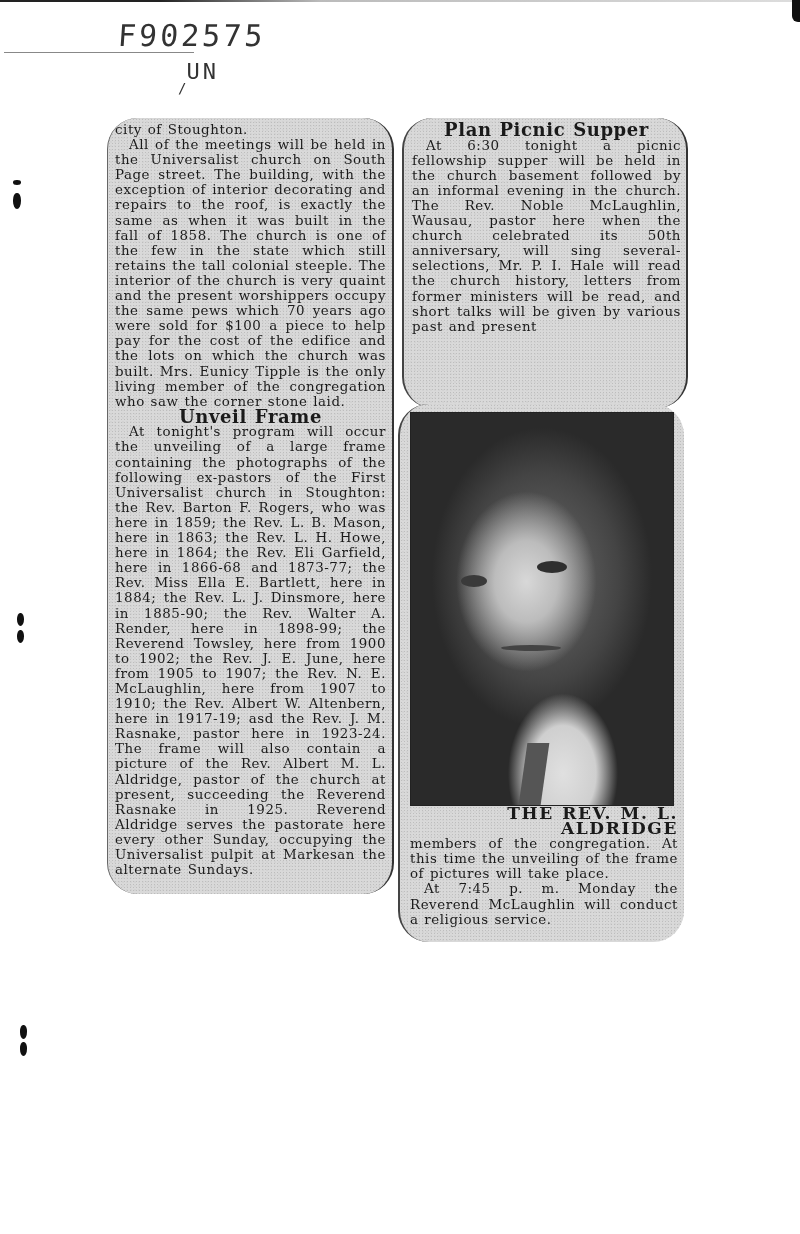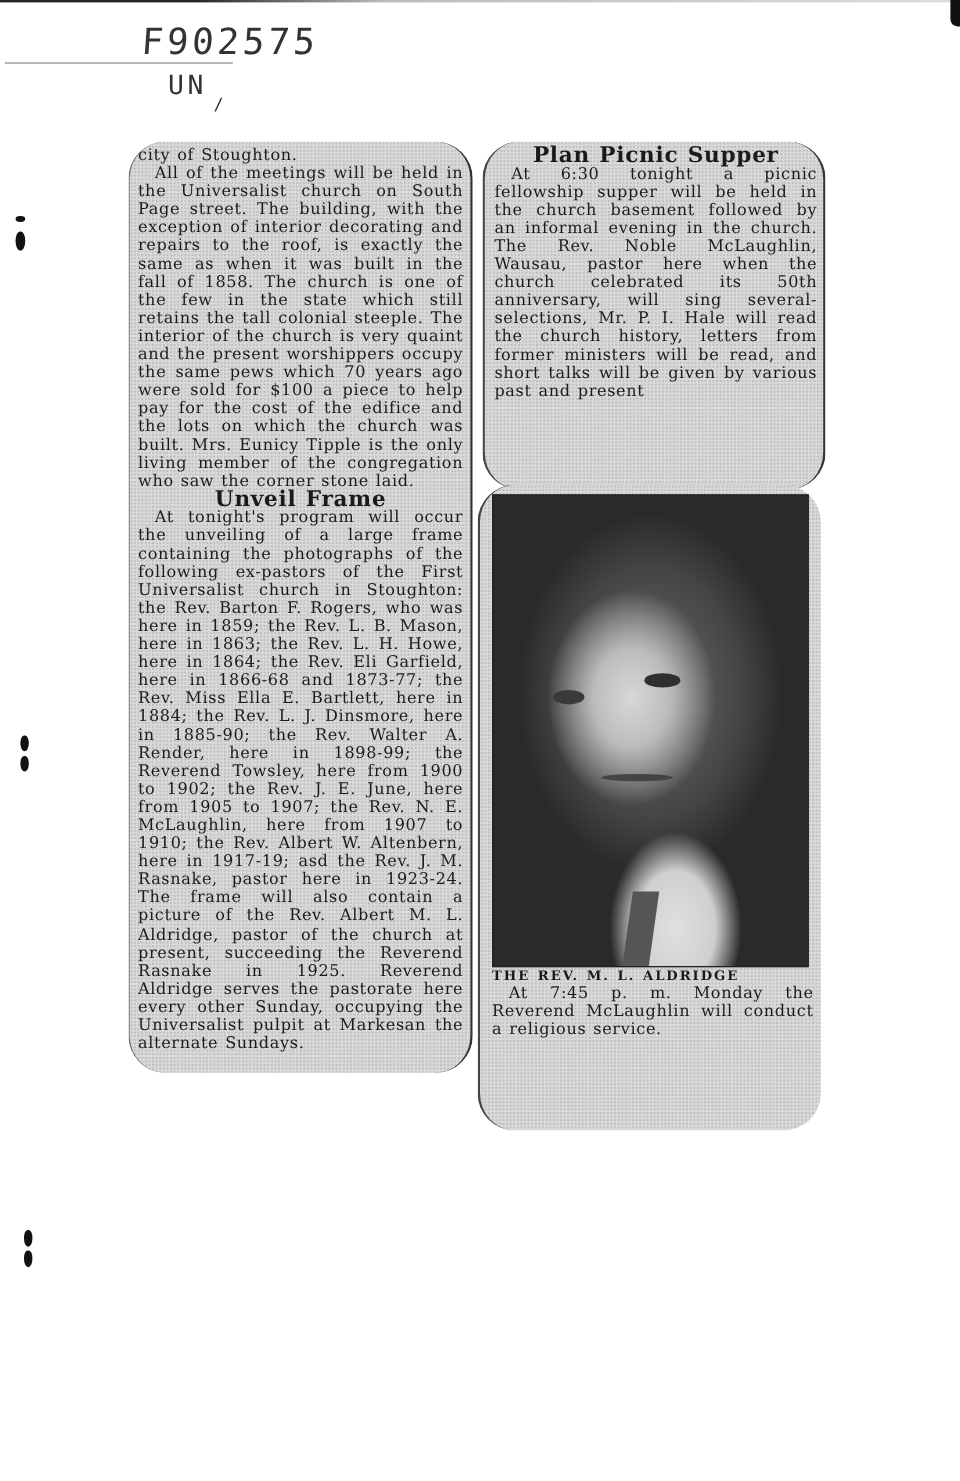--- a/index.html
+++ b/index.html
@@ -17,21 +17,21 @@
     position: absolute; right: 0; top: 0; width: 8px; height: 22px;
     background: #111; border-bottom-left-radius: 6px;
   }
   .handwriting {
     position: absolute; left: 118px; top: 18px;
     font-family: "DejaVu Sans Mono", monospace;
     color: #333; letter-spacing: 3px;
   }
   .hw-id { font-size: 30px; display: block; transform: skewX(-4deg); font-weight: 300; }
   .hw-rule { position: absolute; left: -114px; top: 34px; width: 190px; height: 1px; background: #888; }
-  .hw-sub { font-size: 22px; display: block; margin-left: 22px; margin-top: 6px; }
+  .hw-sub { font-size: 22px; display: block; margin-left: 22px; margin-top: 6px; text-align: center; }
   .hw-tick { font-size: 14px; display: block; margin-left: 60px; margin-top: -4px; }
 
   .punch { position: absolute; background: #111; border-radius: 45% 45% 50% 50%; }
 
   .clip {
     position: absolute;
     background-color: #d9d9d9;
     background-image:
       radial-gradient(#bdbdbd 0.6px, transparent 0.8px),
       radial-gradient(#c9c9c9 0.6px, transparent 0.8px);
@@ -73,21 +73,21 @@
       #2c2c2c;
     position: relative; overflow: hidden;
     border: 1px solid #222;
   }
   .photo .eye { position: absolute; width: 26px; height: 12px; border-radius: 50%; background: #3a3a3a; }
   .photo .eye.l { left: 50px; top: 162px; }
   .photo .eye.r { left: 126px; top: 148px; width: 30px; background: #2f2f2f; }
   .photo .mouth { position: absolute; left: 90px; top: 232px; width: 60px; height: 6px; border-radius: 50%; background: #444; }
   .photo .tie { position: absolute; left: 112px; top: 330px; width: 22px; height: 62px; background: #555; transform: skewX(-8deg); }
   .caption {
-    text-align: left; font-weight: bold; font-size: 11px;
+    text-align: right; font-weight: bold; font-size: 17px;
     letter-spacing: 1.6px; margin: 8px 0 20px 0;
   }
 </style>
 </head>
 <body>
 
 <div class="top-edge"></div>
 <div class="corner-mark"></div>
 
 <div class="handwriting">
@@ -117,14 +117,15 @@
 </div>
 
 <div class="clip clip-right-bottom col-text">
   <div class="photo">
     <div class="eye l"></div>
     <div class="eye r"></div>
     <div class="mouth"></div>
     <div class="tie"></div>
   </div>
   <p class="caption">THE REV. M. L. ALDRIDGE</p>
+  <p>members of the congregation. At this time the unveiling of the frame of pictures will take place.</p>
   <p class="indent">At 7:45 p. m. Monday the Reverend McLaughlin will conduct a religious service.</p>
 </div>
 
 </body></html>

